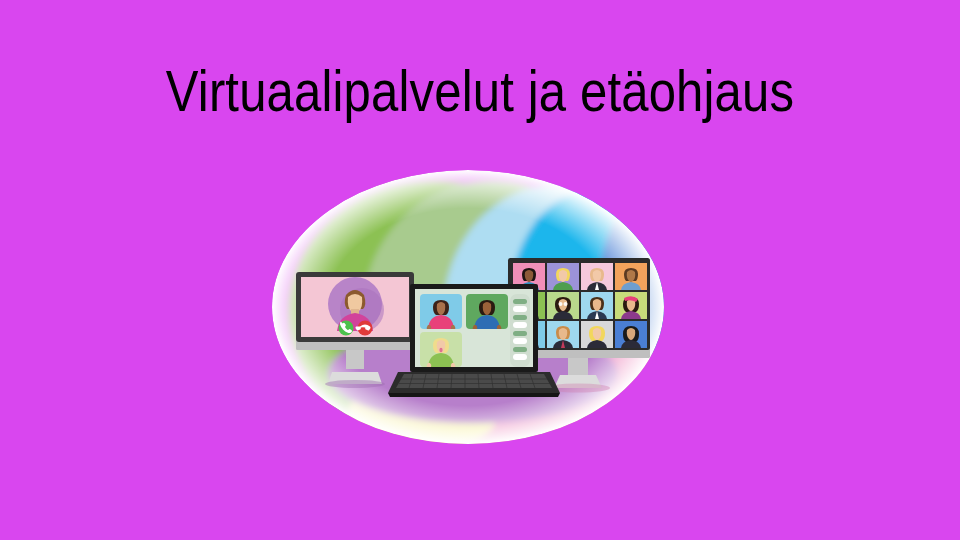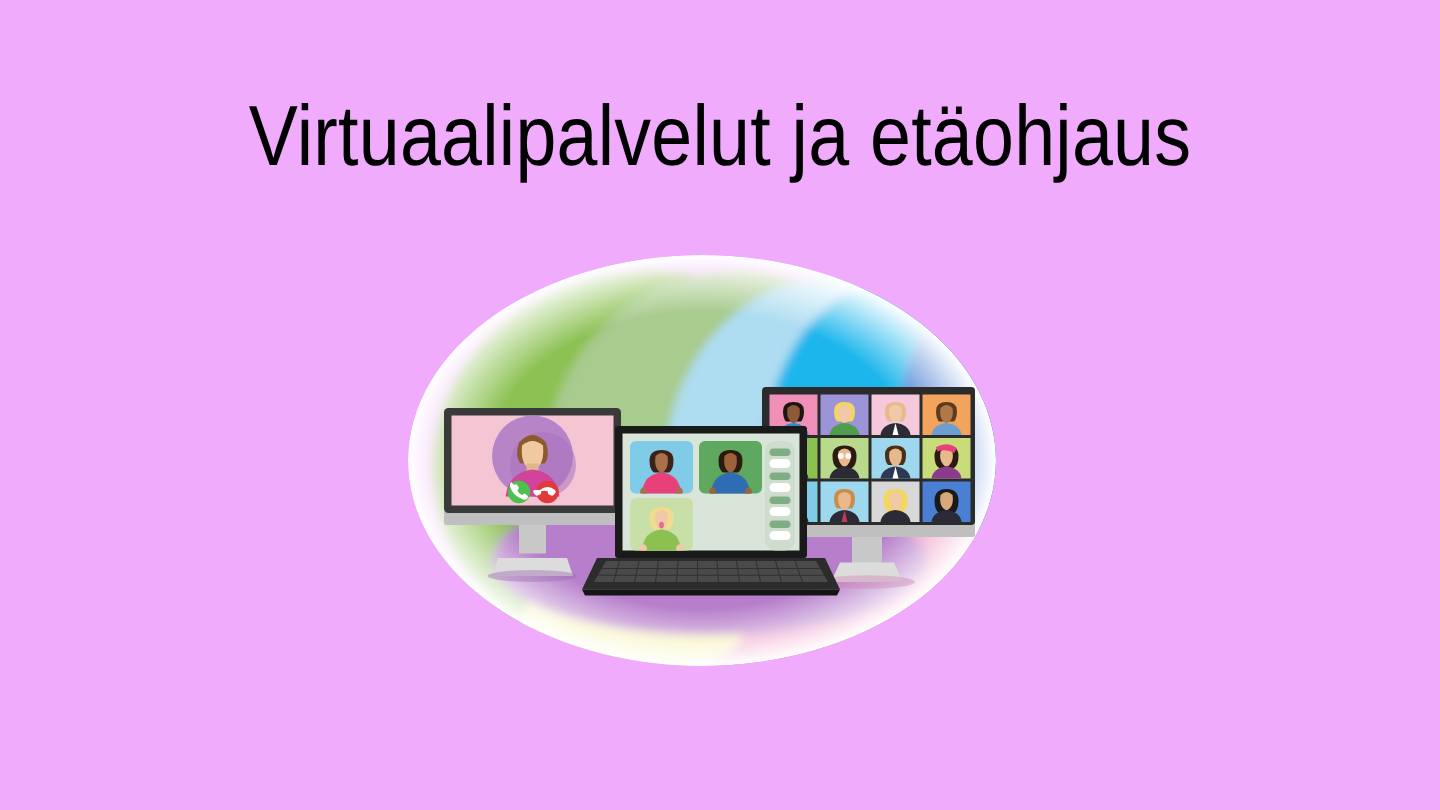--- a/index.html
+++ b/index.html
@@ -10,21 +10,21 @@
   body {
     width: 960px;
     height: 540px;
     overflow: hidden;
     font-family: "Liberation Sans", sans-serif;
     position: relative;
   }
   .slide {
     position: absolute;
     inset: 0;
-    background: #f0abfc;
+    background: #d946ef;
   }
   .slide-title {
     position: absolute;
     left: 0;
     right: 0;
     top: 58px;
     text-align: center;
     font-family: "Liberation Sans", sans-serif;
     font-size: 57px;
     font-weight: 300;

